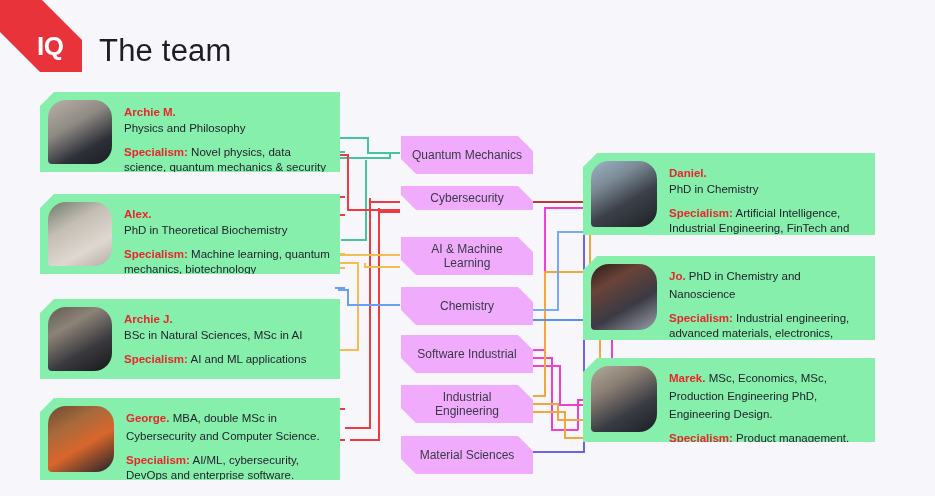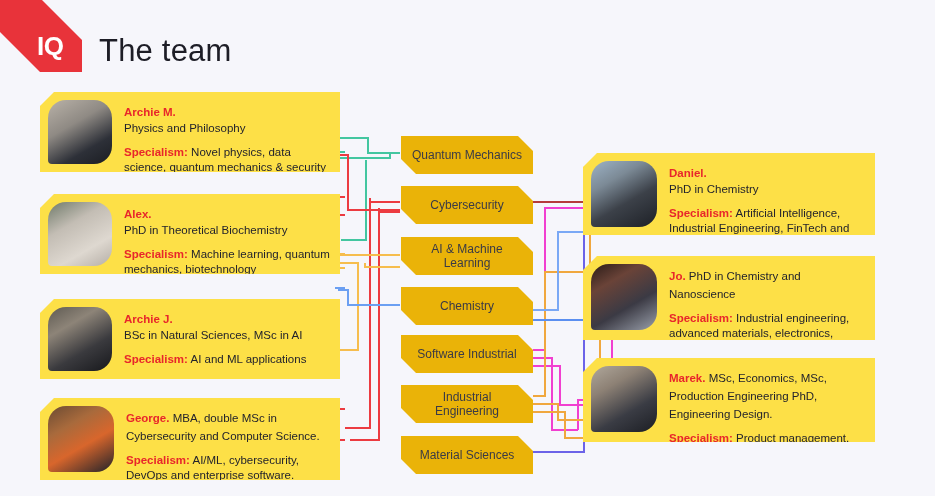--- a/index.html
+++ b/index.html
@@ -26,21 +26,21 @@
     letter-spacing:0.2px;
     font-family:Liberation Sans, sans-serif;
   }
 
   
   .wires{position:absolute;left:0;top:0;width:935px;height:496px;}
 
   
   .card{
     position:absolute;
-    background:#fde047;
+    background:#86efac;
     box-shadow:0 4px 14px rgba(70,70,120,.10);
     box-sizing:border-box;
     display:flex;
     align-items:flex-start;
   }
   .card.left{
     -webkit-clip-path:polygon(14px 0,100% 0,100% 0,100% calc(100% - 0px),0 100%,0 14px);
   }
   .card-inner{display:flex;align-items:flex-start;width:100%;height:100%;}
   .avatar{
@@ -53,21 +53,21 @@
   .card-body{flex:1 1 auto;padding-left:12px;padding-top:2px;}
   .nm{color:#e8262b;font-weight:bold;font-size:11.5px;}
   .nm-rest{color:#23232c;font-size:11.5px;font-weight:400;}
   .deg{color:#23232c;font-size:11.5px;line-height:15px;margin-top:1px;}
   .spec{margin-top:9px;font-size:11.5px;line-height:15px;color:#23232c;}
   .spec b{color:#e8262b;font-weight:bold;}
 
   
   .pill{
     position:absolute;
-    background:#eab308;
+    background:#f0abfc;
     display:flex;align-items:center;justify-content:center;
     font-size:12px;color:#3a3a46;
     box-sizing:border-box;
     -webkit-clip-path:polygon(0 0,calc(100% - 15px) 0,100% 15px,100% 100%,15px 100%,0 calc(100% - 15px));
     clip-path:polygon(0 0,calc(100% - 15px) 0,100% 15px,100% 100%,15px 100%,0 calc(100% - 15px));
     text-align:center;
     padding:0 8px;
   }
 </style>
 </head>
@@ -188,21 +188,21 @@
         <div><span class="nm">Archie J.</span><span class="nm-rest"></span></div>
         <div class="deg">BSc in Natural Sciences, MSc in AI</div>
         <div class="spec"><b>Specialism:</b><span> AI and ML applications</span></div>
       </div>
     </div>
   </div>
 
   <div class="pill" style="left:401px;top:136px;width:132px;height:38px;">
     <span>Quantum Mechanics</span>
   </div>
-  <div class="pill" style="left:401px;top:186px;width:132px;height:38px;">
+  <div class="pill" style="left:401px;top:186px;width:132px;height:24px;">
     <span>Cybersecurity</span>
   </div>
   <div class="pill" style="left:401px;top:237px;width:132px;height:38px;">
     <span>AI &amp; Machine Learning</span>
   </div>
   <div class="pill" style="left:401px;top:287px;width:132px;height:38px;">
     <span>Chemistry</span>
   </div>
   <div class="pill" style="left:401px;top:335px;width:132px;height:38px;">
     <span>Software Industrial</span>

